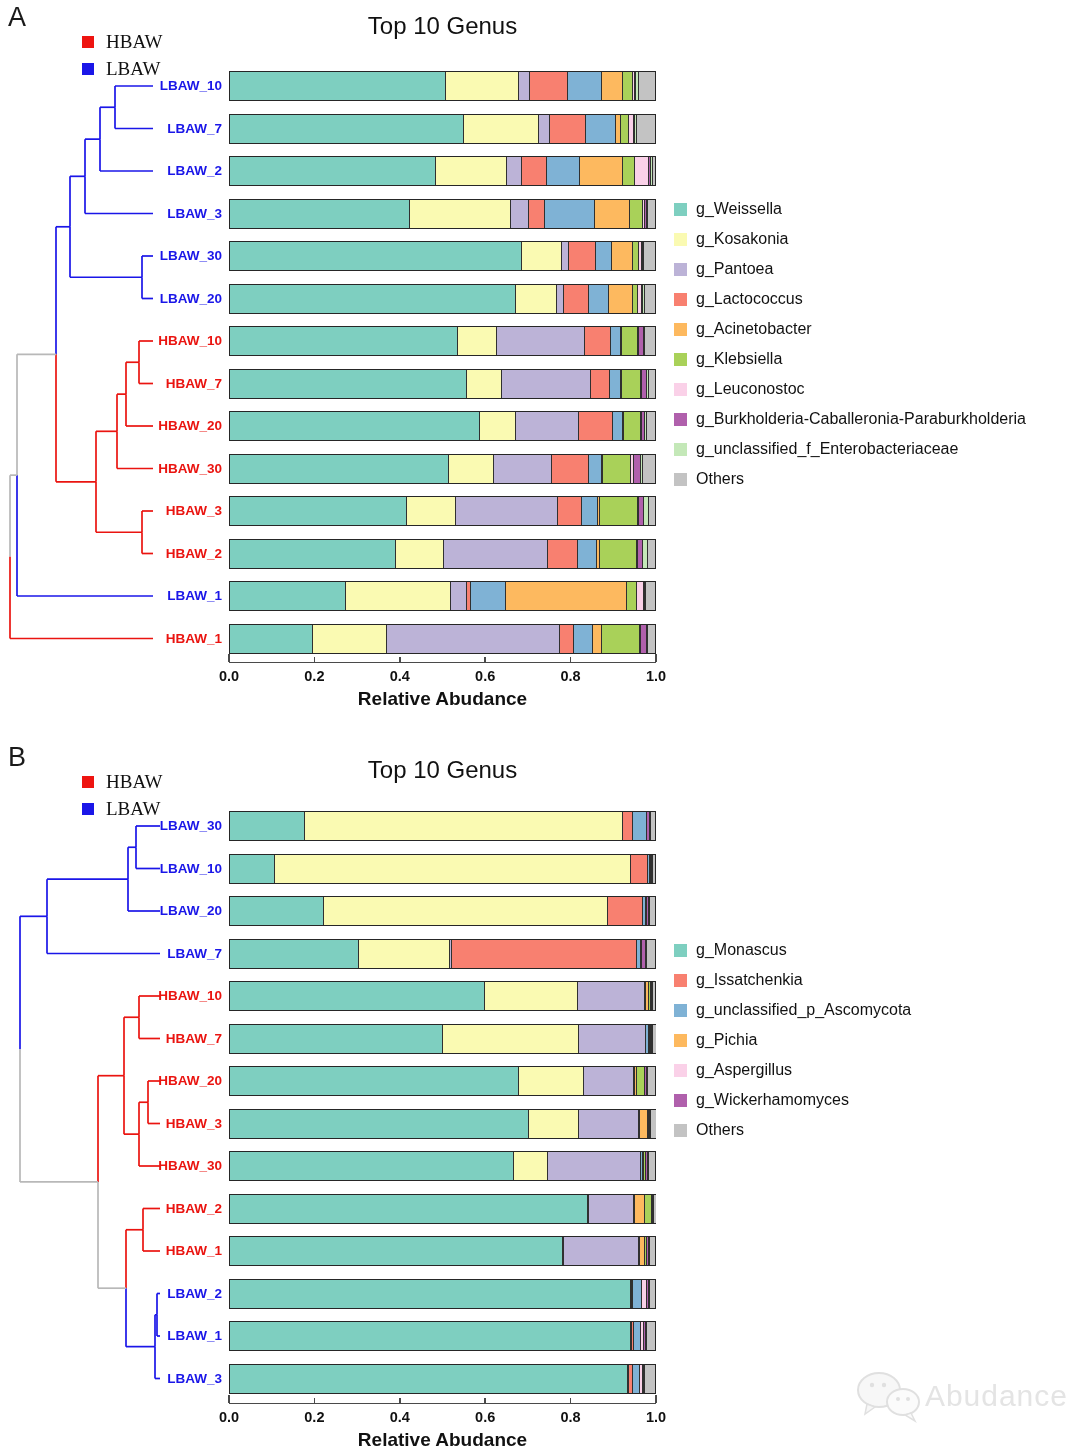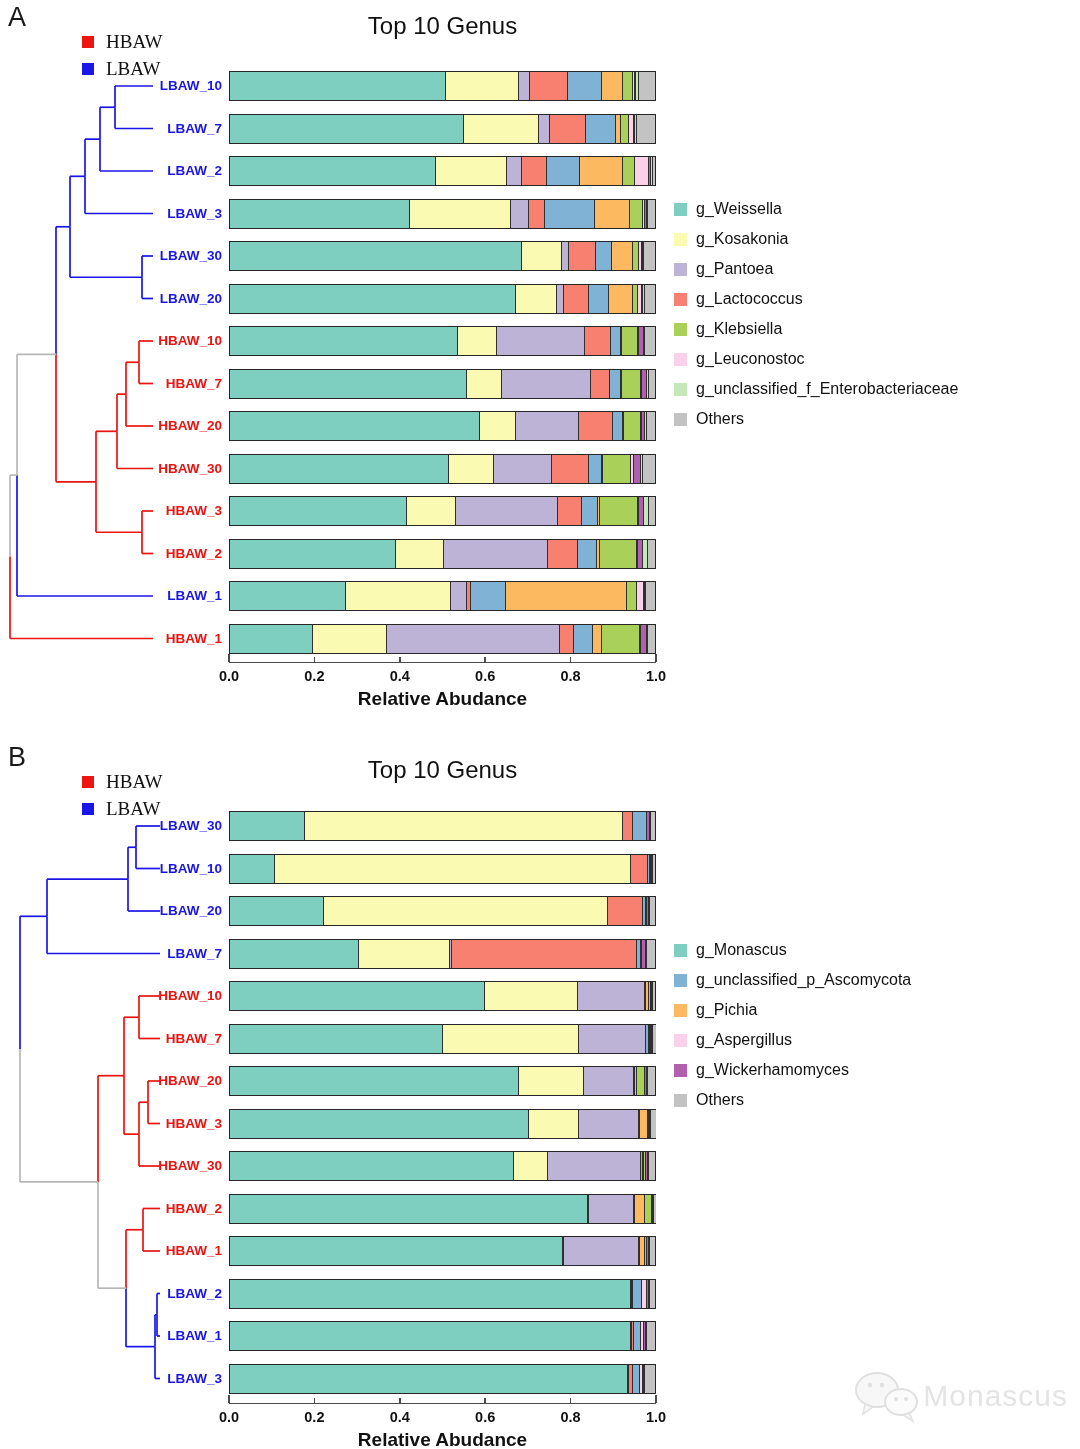--- a/index.html
+++ b/index.html
@@ -374,26 +374,34 @@
       </div>
       <div class="legend-item">
         <div class="legend-swatch" style="background: rgb(188, 179, 215);"></div>
         <div class="legend-text">g_Pantoea</div>
       </div>
       <div class="legend-item">
         <div class="legend-swatch" style="background: rgb(248, 128, 112);"></div>
         <div class="legend-text">g_Lactococcus</div>
       </div>
       <div class="legend-item">
+        <div class="legend-swatch" style="background: rgb(253, 185, 95);"></div>
+        <div class="legend-text">g_Acinetobacter</div>
+      </div>
+      <div class="legend-item">
         <div class="legend-swatch" style="background: rgb(169, 209, 89);"></div>
         <div class="legend-text">g_Klebsiella</div>
       </div>
       <div class="legend-item">
         <div class="legend-swatch" style="background: rgb(250, 209, 232);"></div>
         <div class="legend-text">g_Leuconostoc</div>
+      </div>
+      <div class="legend-item">
+        <div class="legend-swatch" style="background: rgb(176, 96, 172);"></div>
+        <div class="legend-text">g_Burkholderia-Caballeronia-Paraburkholderia</div>
       </div>
       <div class="legend-item">
         <div class="legend-swatch" style="background: rgb(196, 232, 184);"></div>
         <div class="legend-text">g_unclassified_f_Enterobacteriaceae</div>
       </div>
       <div class="legend-item">
         <div class="legend-swatch" style="background: rgb(195, 195, 195);"></div>
         <div class="legend-text">Others</div>
       </div>
     </div>
@@ -588,20 +596,24 @@
       <div class="abs axis-tick" style="left: 655.2px; top: 1395px; height: 8px;"></div>
       <div class="abs tick-label" style="left: 634px; top: 1409px;">1.0</div>
     </div>
   <div class="abs x-label" style="top:1429px;">Relative Abudance</div>
   <div id="legendB" class="abs" style="left:674px;top:935px;">
       <div class="legend-item">
         <div class="legend-swatch" style="background: rgb(126, 207, 192);"></div>
         <div class="legend-text">g_Monascus</div>
       </div>
       <div class="legend-item">
+        <div class="legend-swatch" style="background: rgb(248, 128, 112);"></div>
+        <div class="legend-text">g_Issatchenkia</div>
+      </div>
+      <div class="legend-item">
         <div class="legend-swatch" style="background: rgb(127, 178, 213);"></div>
         <div class="legend-text">g_unclassified_p_Ascomycota</div>
       </div>
       <div class="legend-item">
         <div class="legend-swatch" style="background: rgb(253, 185, 95);"></div>
         <div class="legend-text">g_Pichia</div>
       </div>
       <div class="legend-item">
         <div class="legend-swatch" style="background: rgb(250, 209, 232);"></div>
         <div class="legend-text">g_Aspergillus</div>
@@ -620,16 +632,16 @@
     <svg width="72" height="56" viewBox="0 0 72 56">
       <ellipse cx="26" cy="22" rx="21" ry="17" fill="#f7f7f7" stroke="#e0e0e0" stroke-width="2"></ellipse>
       <path d="M14 36 L12 46 L22 39 Z" fill="#f7f7f7" stroke="#e0e0e0" stroke-width="1.5"></path>
       <circle cx="19" cy="17" r="2.2" fill="#e0e0e0"></circle>
       <circle cx="31" cy="17" r="2.2" fill="#e0e0e0"></circle>
       <ellipse cx="50" cy="34" rx="16" ry="13" fill="#fbfbfb" stroke="#e0e0e0" stroke-width="2"></ellipse>
       <path d="M58 45 L62 53 L52 47 Z" fill="#fbfbfb" stroke="#e0e0e0" stroke-width="1.5"></path>
       <circle cx="45" cy="31" r="2" fill="#e0e0e0"></circle>
       <circle cx="55" cy="31" r="2" fill="#e0e0e0"></circle>
     </svg>
-    <span class="wm-text">Monascus</span>
+    <span class="wm-text">Abudance</span>
   </div>
 
 </div>
 
 </body></html>

